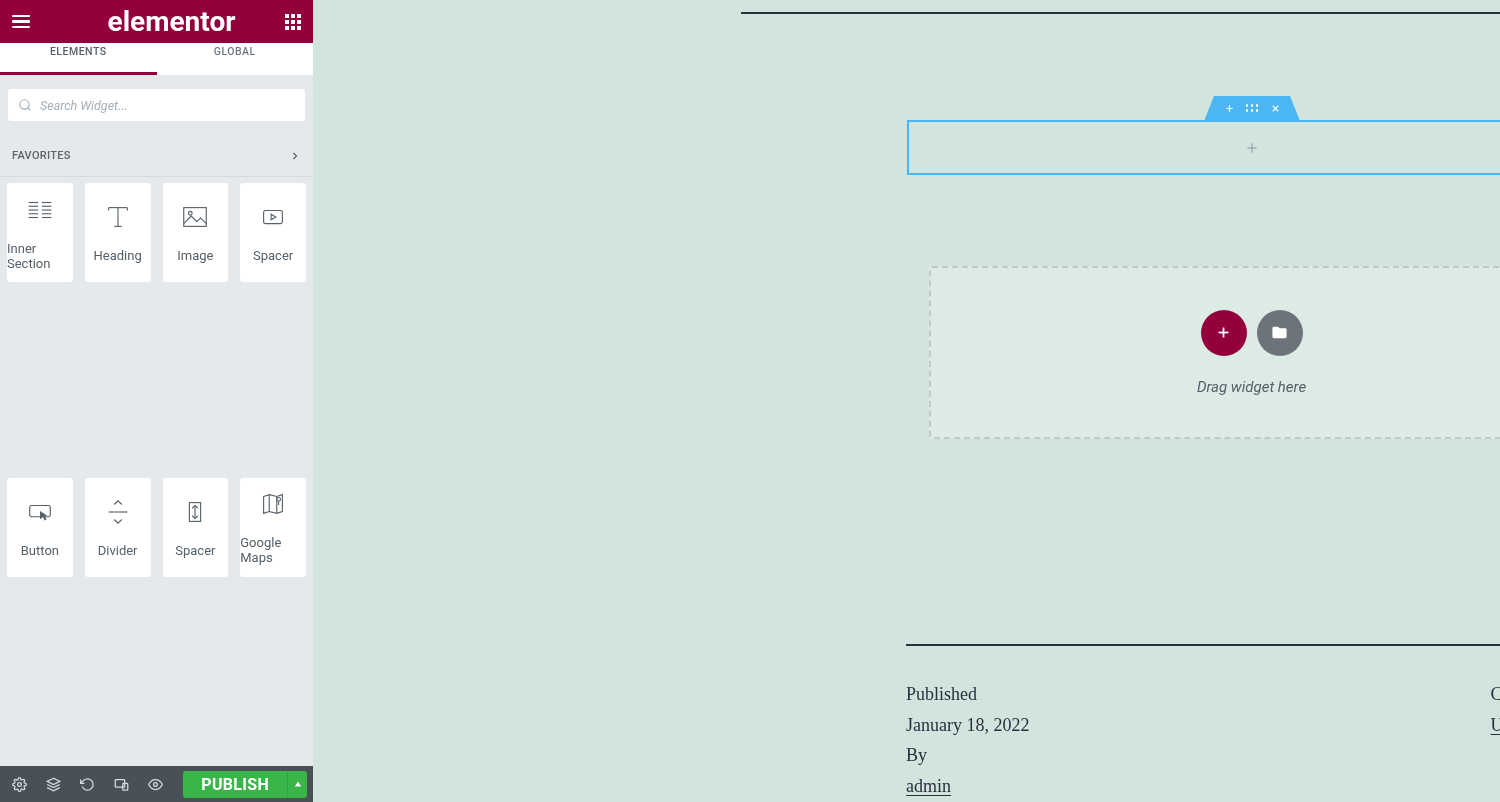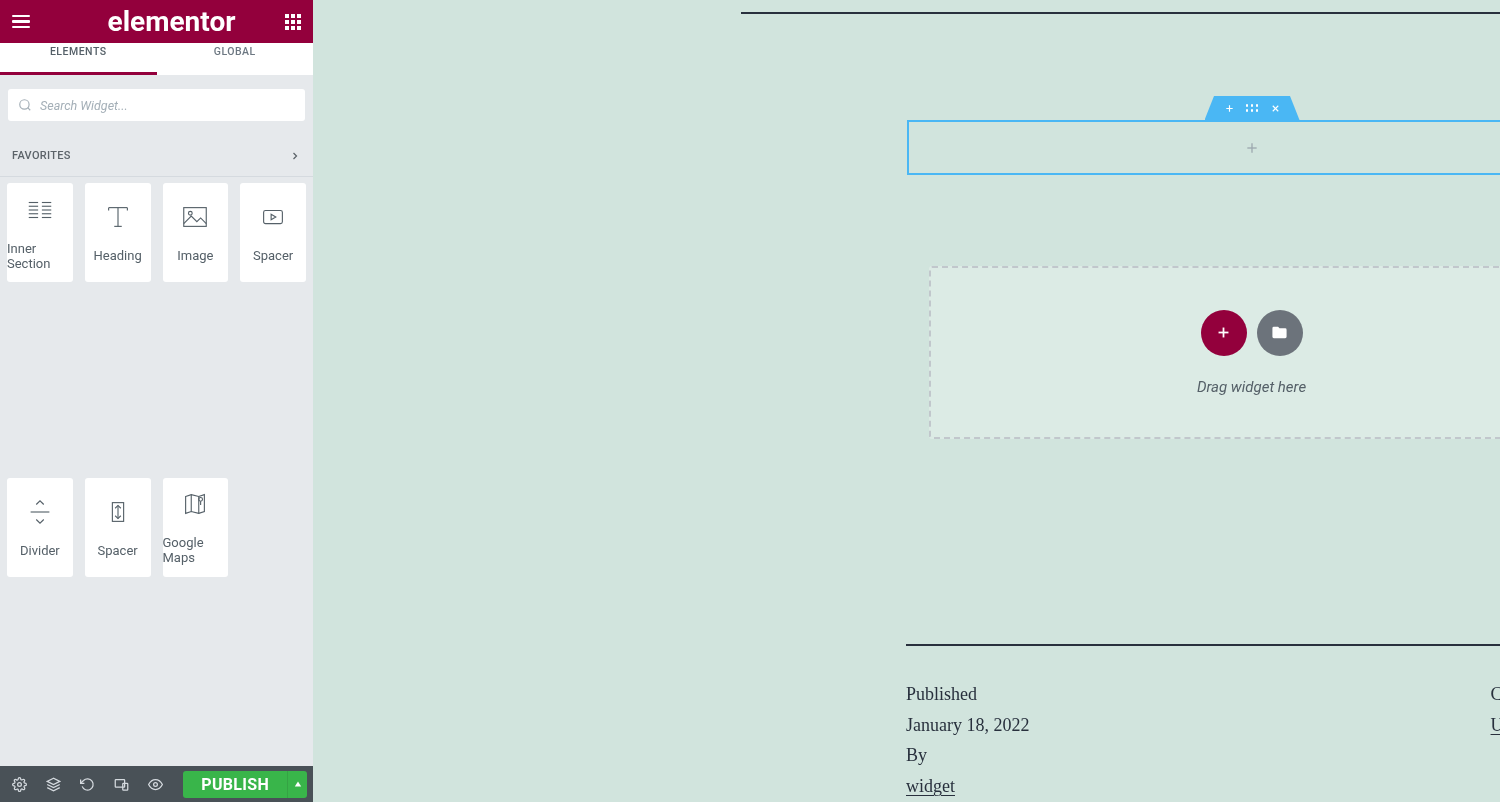--- a/index.html
+++ b/index.html
@@ -166,20 +166,29 @@
             <svg viewBox="0 0 32 32" fill="none" stroke="currentColor">
               <rect x="6" y="9" width="20" height="14" rx="2"></rect>
               <polygon points="14 13 14 19 19 16"></polygon>
             </svg>
           </div>
         <div class="wl">Spacer</div>
       </div>
       <div class="widget">
         <div class="wi">
             <svg viewBox="0 0 32 32" fill="none" stroke="currentColor">
+              <rect x="5" y="9" width="22" height="12" rx="2"></rect>
+              <path d="M16 15 L16 24 L19 21 L21 25 L23 24 L21 20 L24 20 Z" fill="currentColor" stroke="none"></path>
+            </svg>
+          </div>
+        <div class="wl">Button</div>
+      </div>
+      <div class="widget">
+        <div class="wi">
+            <svg viewBox="0 0 32 32" fill="none" stroke="currentColor">
               <polyline points="12 8 16 4 20 8"></polyline>
               <line x1="6" y1="16" x2="26" y2="16"></line>
               <polyline points="12 24 16 28 20 24"></polyline>
             </svg>
           </div>
         <div class="wl">Divider</div>
       </div>
       <div class="widget">
         <div class="wi">
             <svg viewBox="0 0 32 32" fill="none" stroke="currentColor">
@@ -304,21 +313,21 @@
     <div class="footer">
       <div class="footer-rule"></div>
       <div class="footer-content">
         <div class="footer-left">
           <span>
               <span>Published </span>
               <span>January 18, 2022</span>
             </span>
           <span>
               <span>By </span>
-              <span class="link">widget</span>
+              <span class="link">admin</span>
             </span>
           <span>
               <span class="link">Edit</span>
             </span>
         </div>
         <div class="footer-right">
           <span>
               <span>Categorized as </span>
               <span class="link">Uncategorized</span>
             </span>

